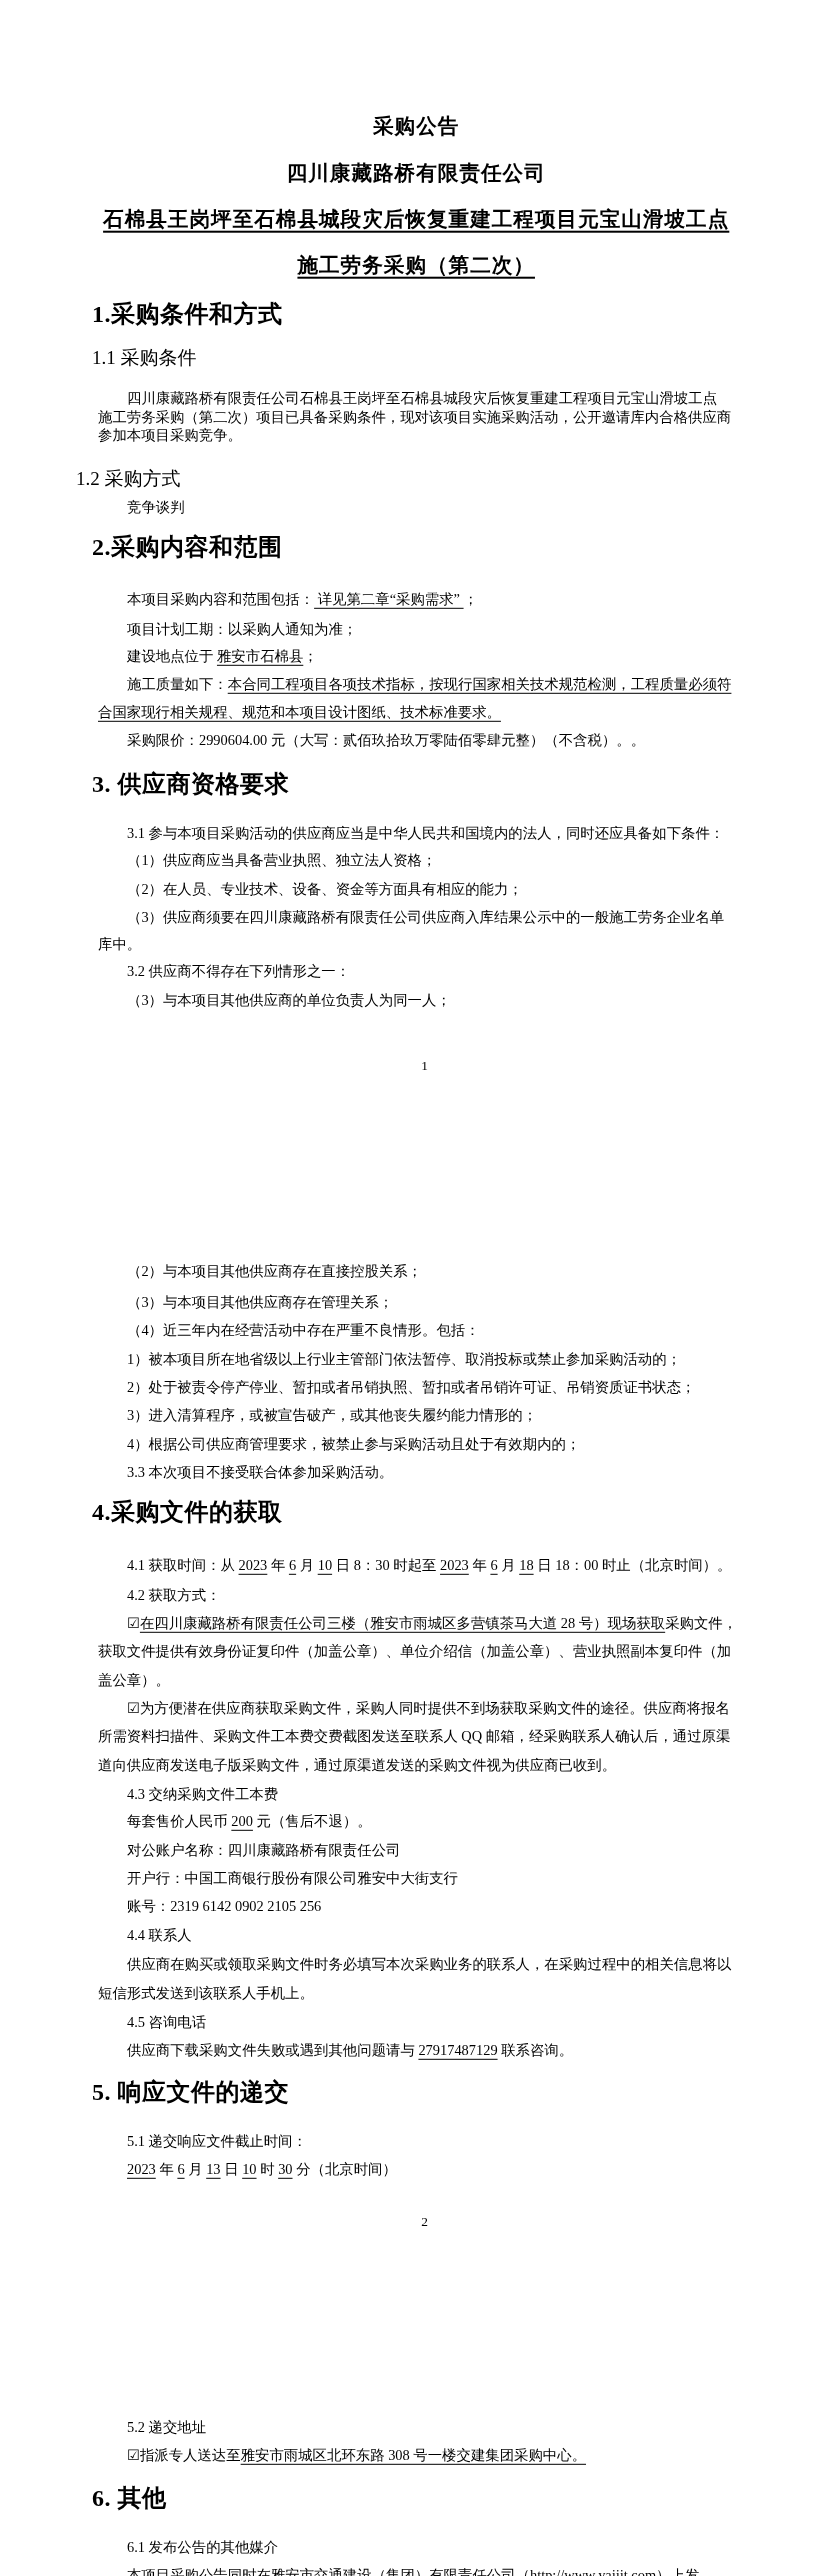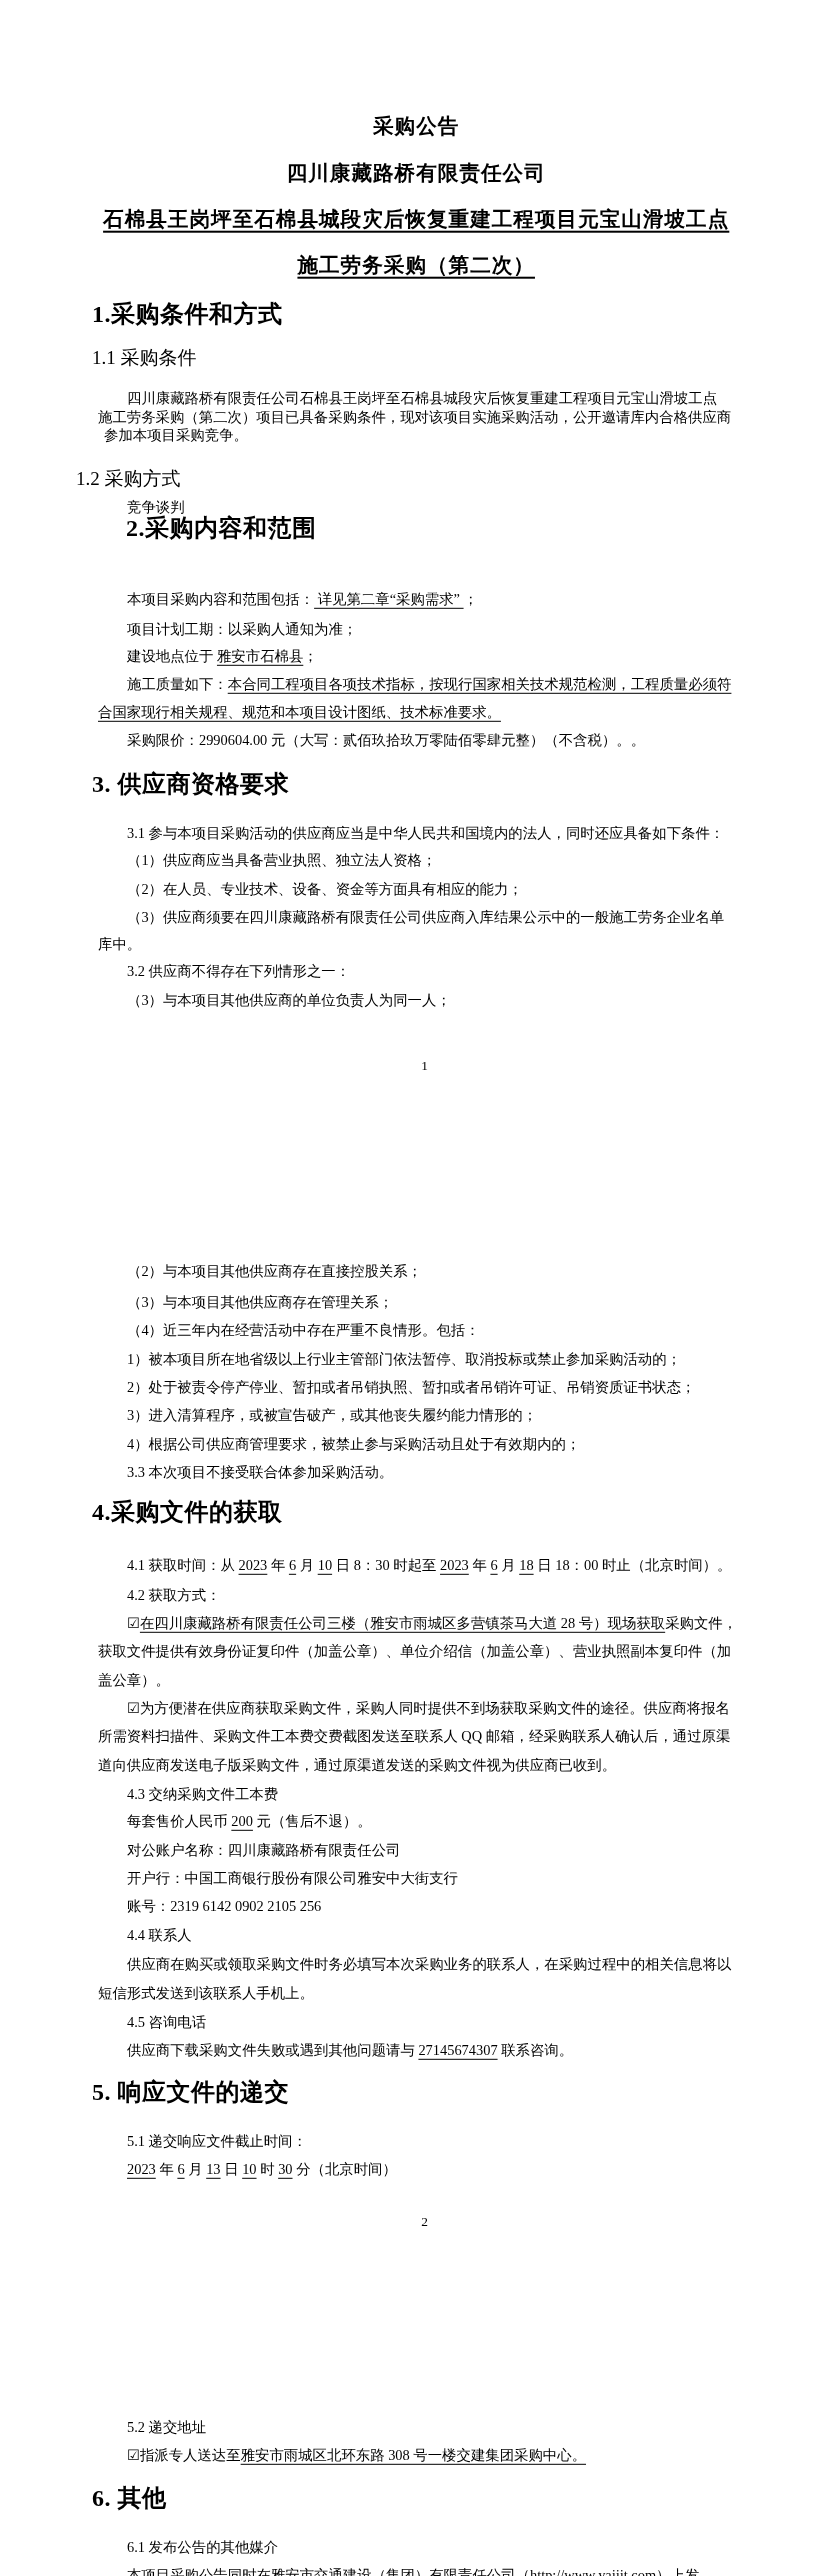--- a/index.html
+++ b/index.html
@@ -34,24 +34,24 @@
 <div id="stage">
 
 <div class="line title center" style="top: 126px;"><span>采购公告</span></div>
     <div class="line title center" style="top: 173px;"><span>四川康藏路桥有限责任公司</span></div>
     <div class="line title center" style="top: 219px;"><span class="u">石棉县王岗坪至石棉县城段灾后恢复重建工程项目元宝山滑坡工点</span></div>
     <div class="line title center" style="top: 265px;"><span class="u">施工劳务采购（第二次）</span></div>
     <div class="line h1" style="left: 92px; top: 314px;"><span>1.采购条件和方式</span></div>
     <div class="line h2" style="left: 92px; top: 357px;"><span>1.1 采购条件</span></div>
     <div class="line body" style="left: 98px; top: 417px;"><span>施工劳务采购（第二次）项目已具备采购条件，现对该项目实施采购活动，公开邀请库内合格供应商</span></div>
     <div class="line body" style="left: 127px; top: 398px;"><span>四川康藏路桥有限责任公司石棉县王岗坪至石棉县城段灾后恢复重建工程项目元宝山滑坡工点</span></div>
-    <div class="line body" style="left: 104px; top: 435px;"><span>参加本项目采购竞争。</span></div>
+    <div class="line body" style="left: 98px; top: 435px;"><span>参加本项目采购竞争。</span></div>
     <div class="line h2" style="left: 76px; top: 478px; text-align: center;"><span>1.2 采购方式</span></div>
     <div class="line body" style="left: 127px; top: 507px;"><span>竞争谈判</span></div>
-    <div class="line h1" style="left: 92px; top: 528px; margin-left: 34px;"><span>2.采购内容和范围</span></div>
+    <div class="line h1" style="left: 92px; top: 547px;"><span>2.采购内容和范围</span></div>
     <div class="line body" style="left: 127px; top: 599px;"><span>本项目采购内容和范围包括：</span><span class="u"> 详见第二章“采购需求” </span><span>；</span></div>
     <div class="line body" style="left: 127px; top: 629px;"><span>项目计划工期：以采购人通知为准；</span></div>
     <div class="line body" style="left: 127px; top: 656px;"><span>建设地点位于 </span><span class="u">雅安市石棉县</span><span>；</span></div>
     <div class="line body" style="left: 127px; top: 684px;"><span>施工质量如下：</span><span class="u">本合同工程项目各项技术指标，按现行国家相关技术规范检测，工程质量必须符</span></div>
     <div class="line body" style="left: 98px; top: 712px;"><span class="u">合国家现行相关规程、规范和本项目设计图纸、技术标准要求。</span></div>
     <div class="line body" style="left: 127px; top: 740px;"><span>采购限价：2990604.00 元（大写：贰佰玖拾玖万零陆佰零肆元整）（不含税）。。</span></div>
     <div class="line h1" style="left: 92px; top: 784px;"><span>3. 供应商资格要求</span></div>
     <div class="line body" style="left: 127px; top: 833px;"><span>3.1 参与本项目采购活动的供应商应当是中华人民共和国境内的法人，同时还应具备如下条件：</span></div>
     <div class="line body" style="left: 127px; top: 860px;"><span>（1）供应商应当具备营业执照、独立法人资格；</span></div>
     <div class="line body" style="left: 127px; top: 889px;"><span>（2）在人员、专业技术、设备、资金等方面具有相应的能力；</span></div>
@@ -79,21 +79,21 @@
     <div class="line body" style="left: 98px; top: 1765px;"><span>道向供应商发送电子版采购文件，通过原渠道发送的采购文件视为供应商已收到。</span></div>
     <div class="line body" style="left: 127px; top: 1794px;"><span>4.3 交纳采购文件工本费</span></div>
     <div class="line body" style="left: 127px; top: 1821px;"><span>每套售价人民币 </span><span class="u">200</span><span> 元（售后不退）。</span></div>
     <div class="line body" style="left: 127px; top: 1850px;"><span>对公账户名称：四川康藏路桥有限责任公司</span></div>
     <div class="line body" style="left: 127px; top: 1878px;"><span>开户行：中国工商银行股份有限公司雅安中大街支行</span></div>
     <div class="line body" style="left: 127px; top: 1906px;"><span>账号：2319 6142 0902 2105 256</span></div>
     <div class="line body" style="left: 127px; top: 1935px;"><span>4.4 联系人</span></div>
     <div class="line body" style="left: 127px; top: 1964px;"><span>供应商在购买或领取采购文件时务必填写本次采购业务的联系人，在采购过程中的相关信息将以</span></div>
     <div class="line body" style="left: 98px; top: 1993px;"><span>短信形式发送到该联系人手机上。</span></div>
     <div class="line body" style="left: 127px; top: 2022px;"><span>4.5 咨询电话</span></div>
-    <div class="line body" style="left: 127px; top: 2050px;"><span>供应商下载采购文件失败或遇到其他问题请与 </span><span class="u">27145674307</span><span> 联系咨询。</span></div>
+    <div class="line body" style="left: 127px; top: 2050px;"><span>供应商下载采购文件失败或遇到其他问题请与 </span><span class="u">27917487129</span><span> 联系咨询。</span></div>
     <div class="line h1" style="left: 92px; top: 2092px;"><span>5. 响应文件的递交</span></div>
     <div class="line body" style="left: 127px; top: 2141px;"><span>5.1 递交响应文件截止时间：</span></div>
     <div class="line body" style="left: 127px; top: 2169px;"><span class="u">2023</span><span> 年 </span><span class="u">6</span><span> 月 </span><span class="u">13</span><span> 日 </span><span class="u">10</span><span> 时 </span><span class="u">30</span><span> 分（北京时间）</span></div>
     <div class="line pagenum center" style="top: 2222px;"><span>2</span></div>
     <div class="line body" style="left: 127px; top: 2427px;"><span>5.2 递交地址</span></div>
     <div class="line body" style="left: 127px; top: 2455px;"><span>☑指派专人送达至</span><span class="u">雅安市雨城区北环东路 308 号一楼交建集团采购中心。</span></div>
     <div class="line h1" style="left: 92px; top: 2498px;"><span>6. 其他</span></div>
     <div class="line body" style="left: 127px; top: 2547px;"><span>6.1 发布公告的其他媒介</span></div>
     <div class="line body" style="left: 127px; top: 2575px;"><span>本项目采购公告同时在</span><span class="u">雅安市交通建设（集团）有限责任公司（http://www.yajjjt.com）</span><span>上发</span></div>
   </div>

